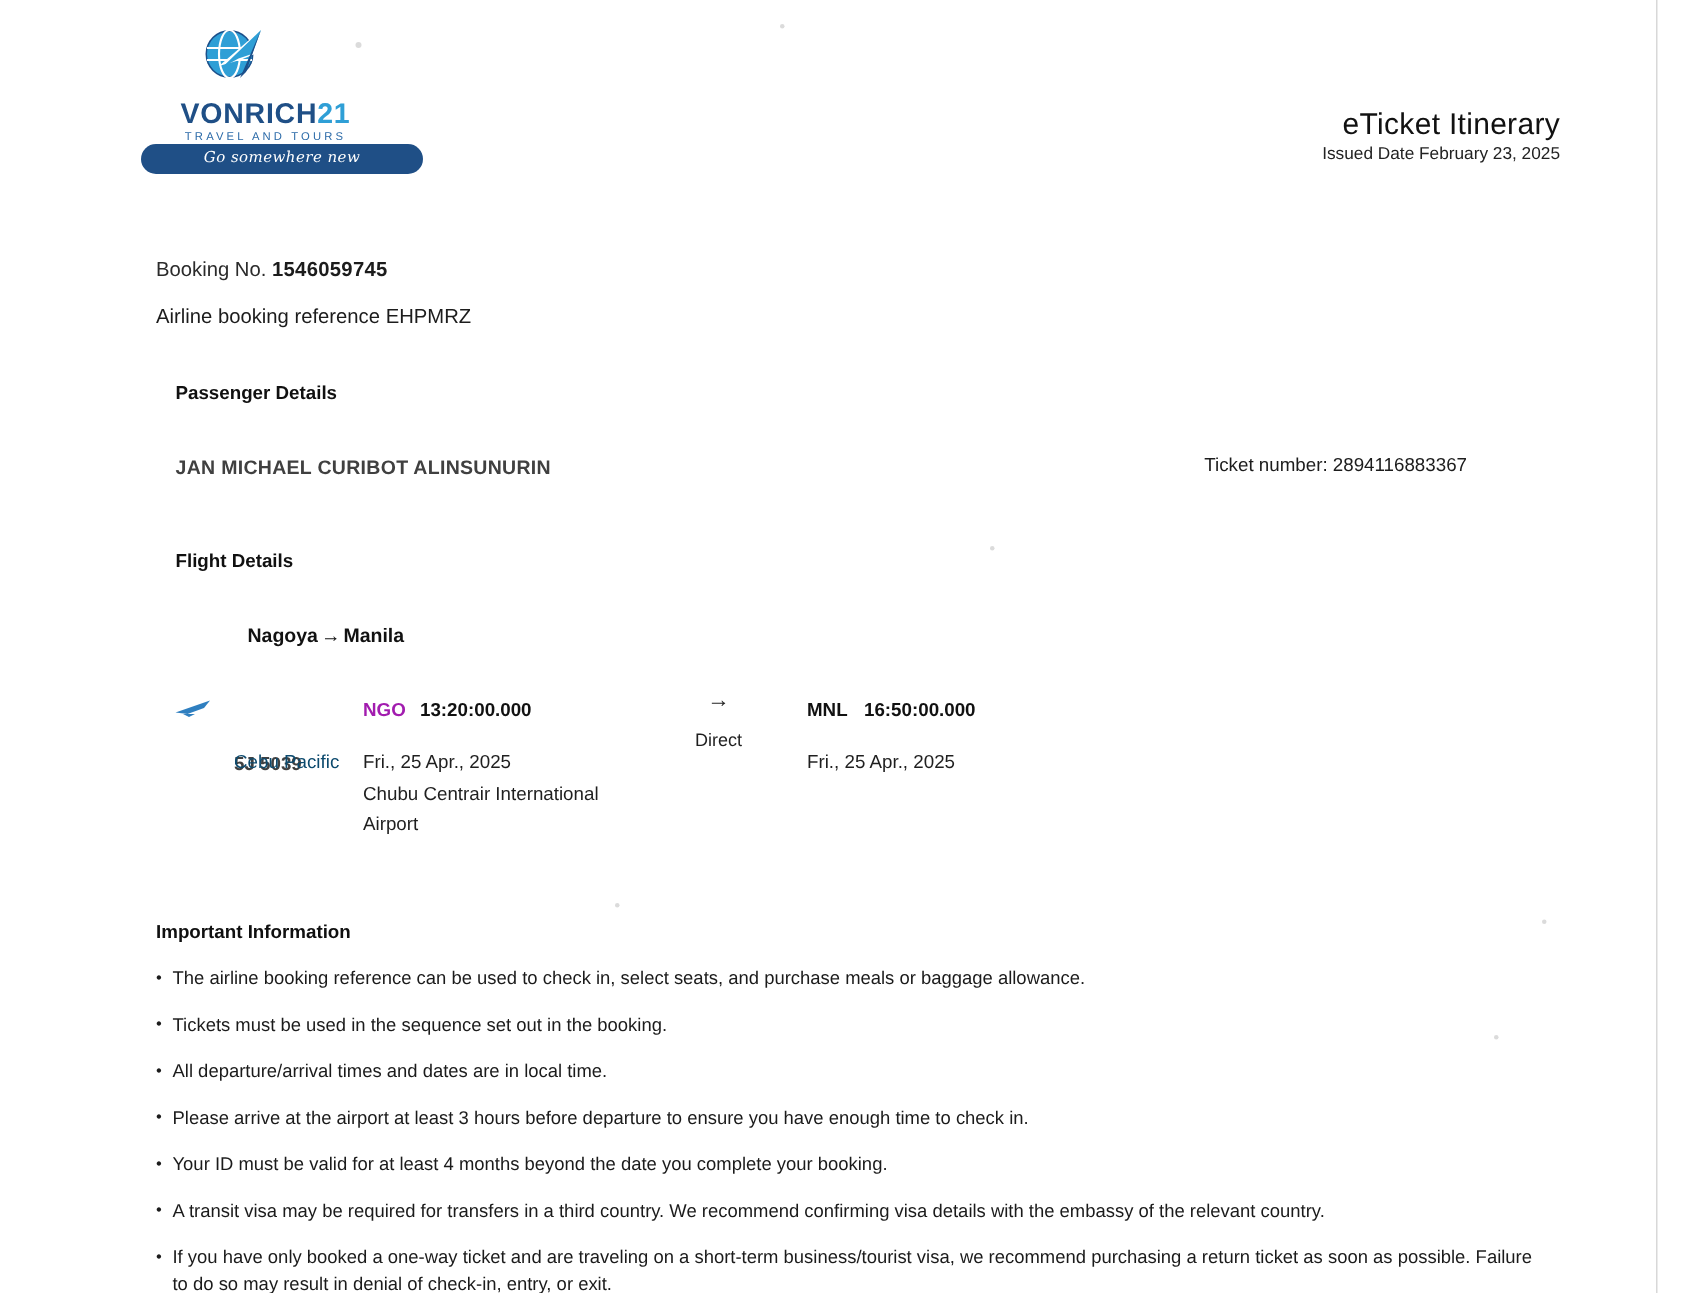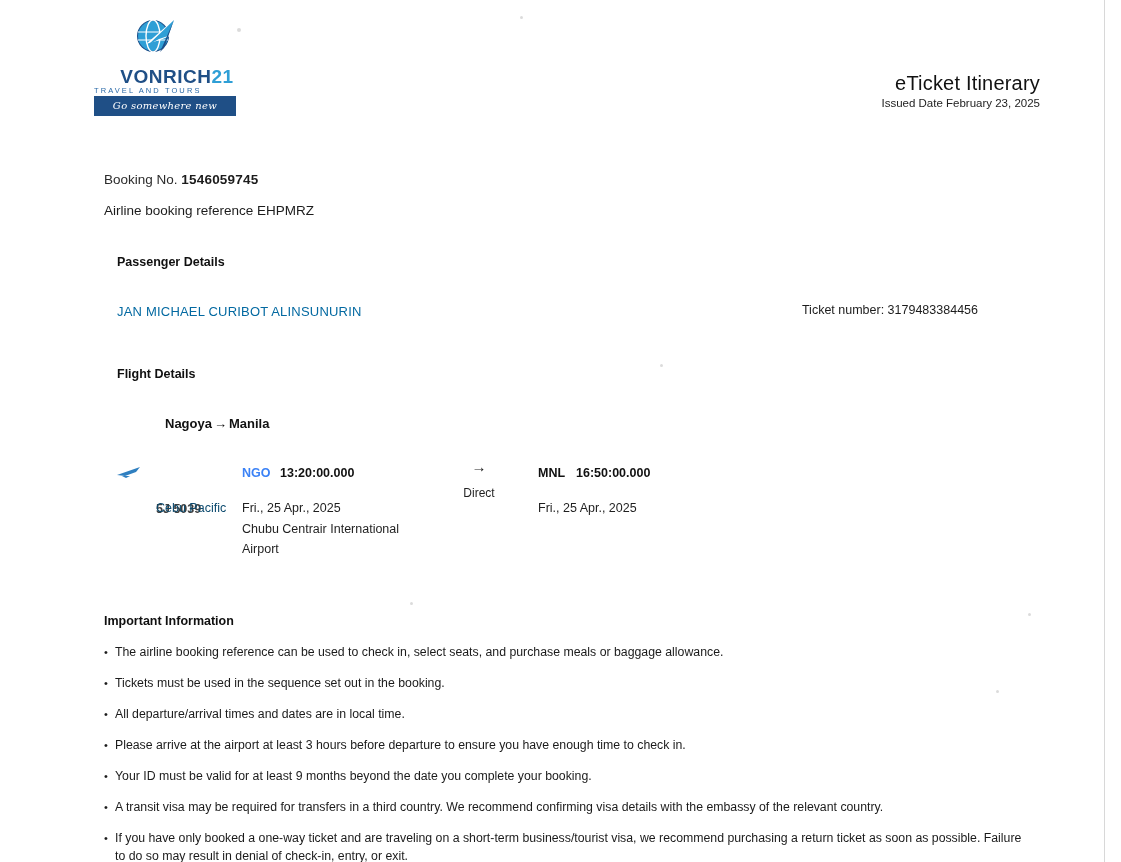--- a/index.html
+++ b/index.html
@@ -58,32 +58,33 @@
     font-weight: bold;
   }
   .logo-name .num {
     color: #2f9fd6;
   }
   .logo-sub {
     position: absolute;
     left: 0;
     top: 72px;
     width: 166px;
+    text-align: center;
     font-size: 7.5px;
     letter-spacing: 2.1px;
     color: #2b6aa8;
   }
   .logo-ribbon {
     position: absolute;
     left: 0;
     top: 82px;
-    width: 142px;
+    width: 188px;
     height: 20px;
     background: #1f4f86;
-    border-radius: 0;
+    border-radius: 10px;
   }
   .logo-ribbon span {
     display: block;
     text-align: center;
     font-family: "DejaVu Serif", serif;
     font-style: italic;
     font-size: 10px;
     color: #ffffff;
     line-height: 20px;
     letter-spacing: 0.3px;
@@ -134,22 +135,22 @@
   }
   #passenger-head { left: 117px; top: 255px; }
   #flight-head    { left: 117px; top: 367px; }
   #info-head      { left: 104px; top: 614px; }
 
   .passenger-name {
     position: absolute;
     left: 117px;
     top: 304px;
     font-size: 13px;
-    font-weight: normal;
-    color: #0369a1;
+    font-weight: bold;
+    color: #404040;
     letter-spacing: 0.2px;
   }
   .ticket-number {
     position: absolute;
     right: 143px;
     top: 303px;
     font-size: 12.5px;
     color: #1c1c1c;
     white-space: nowrap;
   }
@@ -196,21 +197,21 @@
     top: 45px;
     font-size: 12.5px;
     color: #0c4a6e;
   }
   .dep-code {
     position: absolute;
     left: 138px;
     top: 10px;
     font-size: 12.5px;
     font-weight: bold;
-    color: #3b82f6;
+    color: #a21caf;
   }
   .dep-time {
     position: absolute;
     left: 176px;
     top: 10px;
     font-size: 12.5px;
     font-weight: bold;
     color: #111111;
   }
   .dep-date {
@@ -352,21 +353,21 @@
   <div class="doc-issued">Issued Date February 23, 2025</div>
 
   <div class="booking-line">
     <span class="lbl">Booking No.</span>
     <span class="val">1546059745</span>
   </div>
   <div class="airline-ref">Airline booking reference EHPMRZ</div>
 
   <div class="sec-head" id="passenger-head">Passenger Details</div>
   <div class="passenger-name">JAN MICHAEL CURIBOT ALINSUNURIN</div>
-  <div class="ticket-number">Ticket number: 3179483384456</div>
+  <div class="ticket-number">Ticket number: 2894116883367</div>
 
   <div class="sec-head" id="flight-head">Flight Details</div>
 
   <div class="route-head">
     <span>Nagoya</span><span class="arrow">→</span><span>Manila</span>
   </div>
 
   <div class="flight-row">
     <div class="plane-icon">
       <svg viewBox="0 0 26 16" width="26" height="16" aria-hidden="true">
@@ -391,18 +392,18 @@
     <div class="arr-date">Fri., 25 Apr., 2025</div>
   </div>
 
   <div class="sec-head" id="info-head">Important Information</div>
 
   <div class="notes">
     <div class="note">The airline booking reference can be used to check in, select seats, and purchase meals or baggage allowance.</div>
     <div class="note">Tickets must be used in the sequence set out in the booking.</div>
     <div class="note">All departure/arrival times and dates are in local time.</div>
     <div class="note">Please arrive at the airport at least 3 hours before departure to ensure you have enough time to check in.</div>
-    <div class="note">Your ID must be valid for at least 9 months beyond the date you complete your booking.</div>
+    <div class="note">Your ID must be valid for at least 4 months beyond the date you complete your booking.</div>
     <div class="note">A transit visa may be required for transfers in a third country. We recommend confirming visa details with the embassy of the relevant country.</div>
     <div class="note tight">If you have only booked a one-way ticket and are traveling on a short-term business/tourist visa, we recommend purchasing a return ticket as soon as possible. Failure to do so may result in denial of check-in, entry, or exit.</div>
   </div>
 
 </div>
 
 </body></html>

